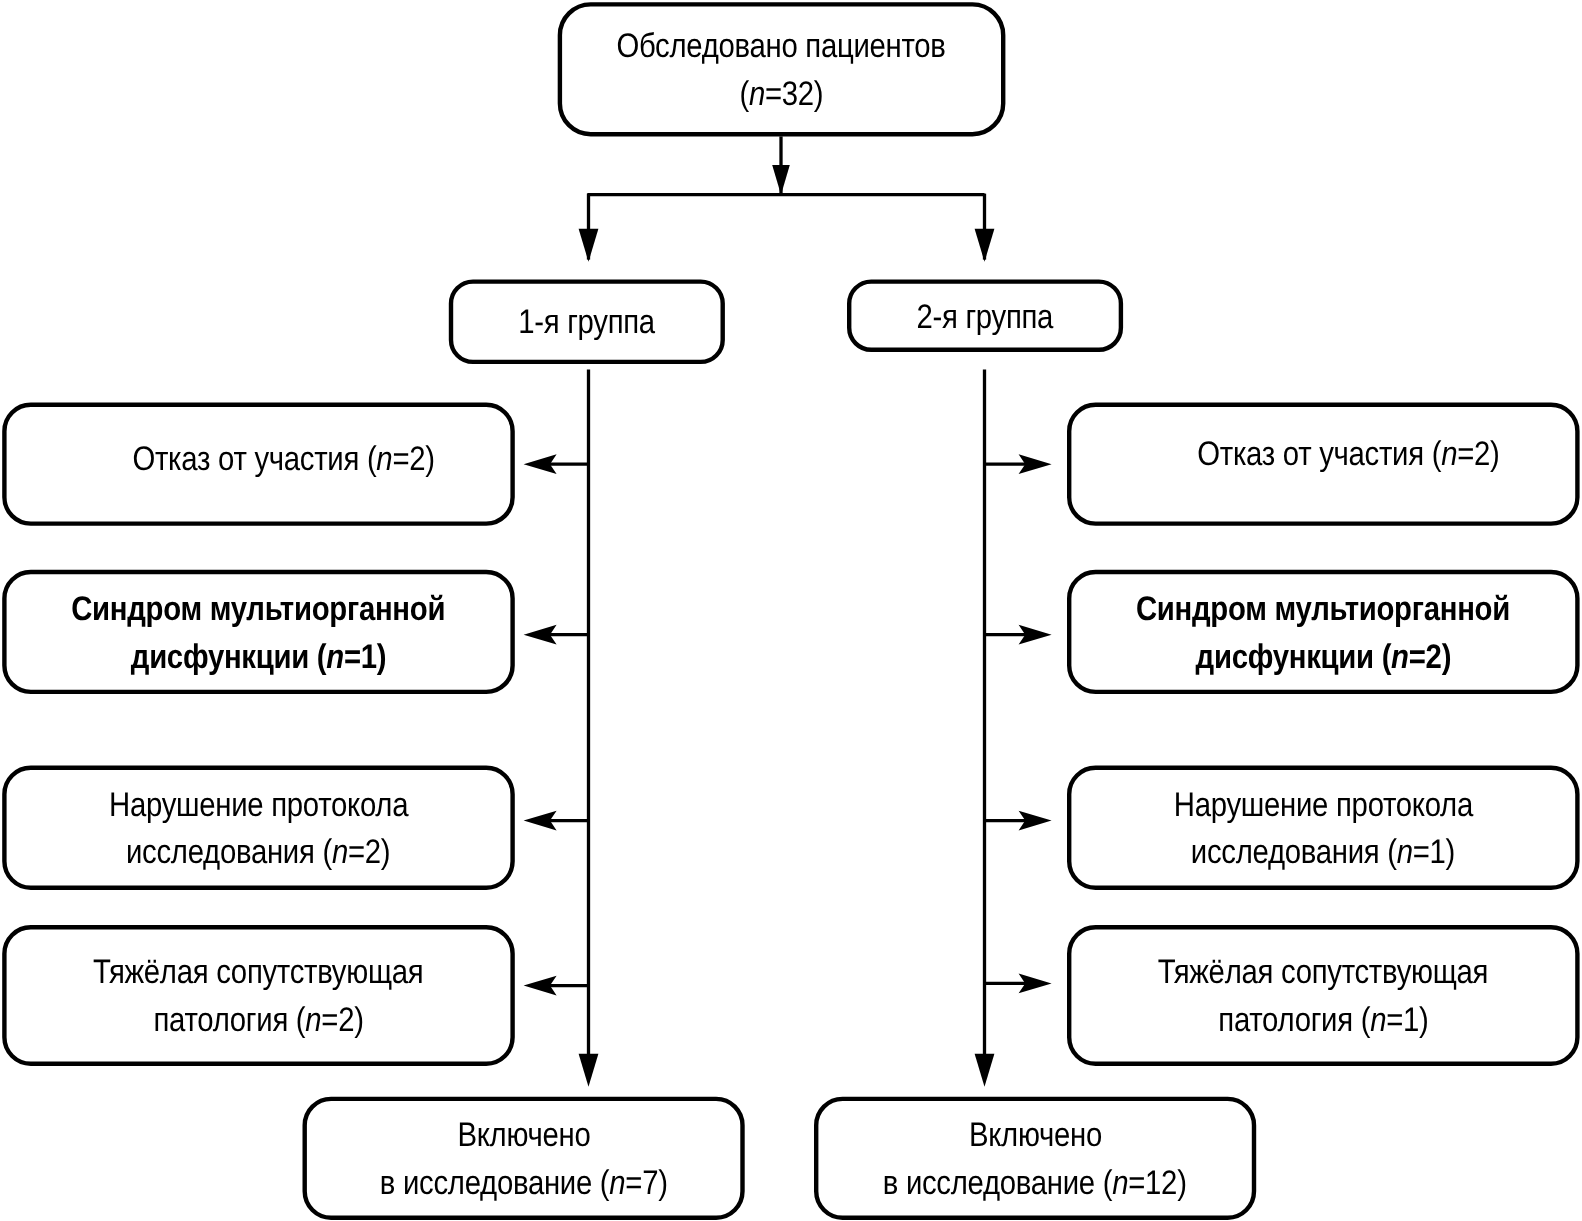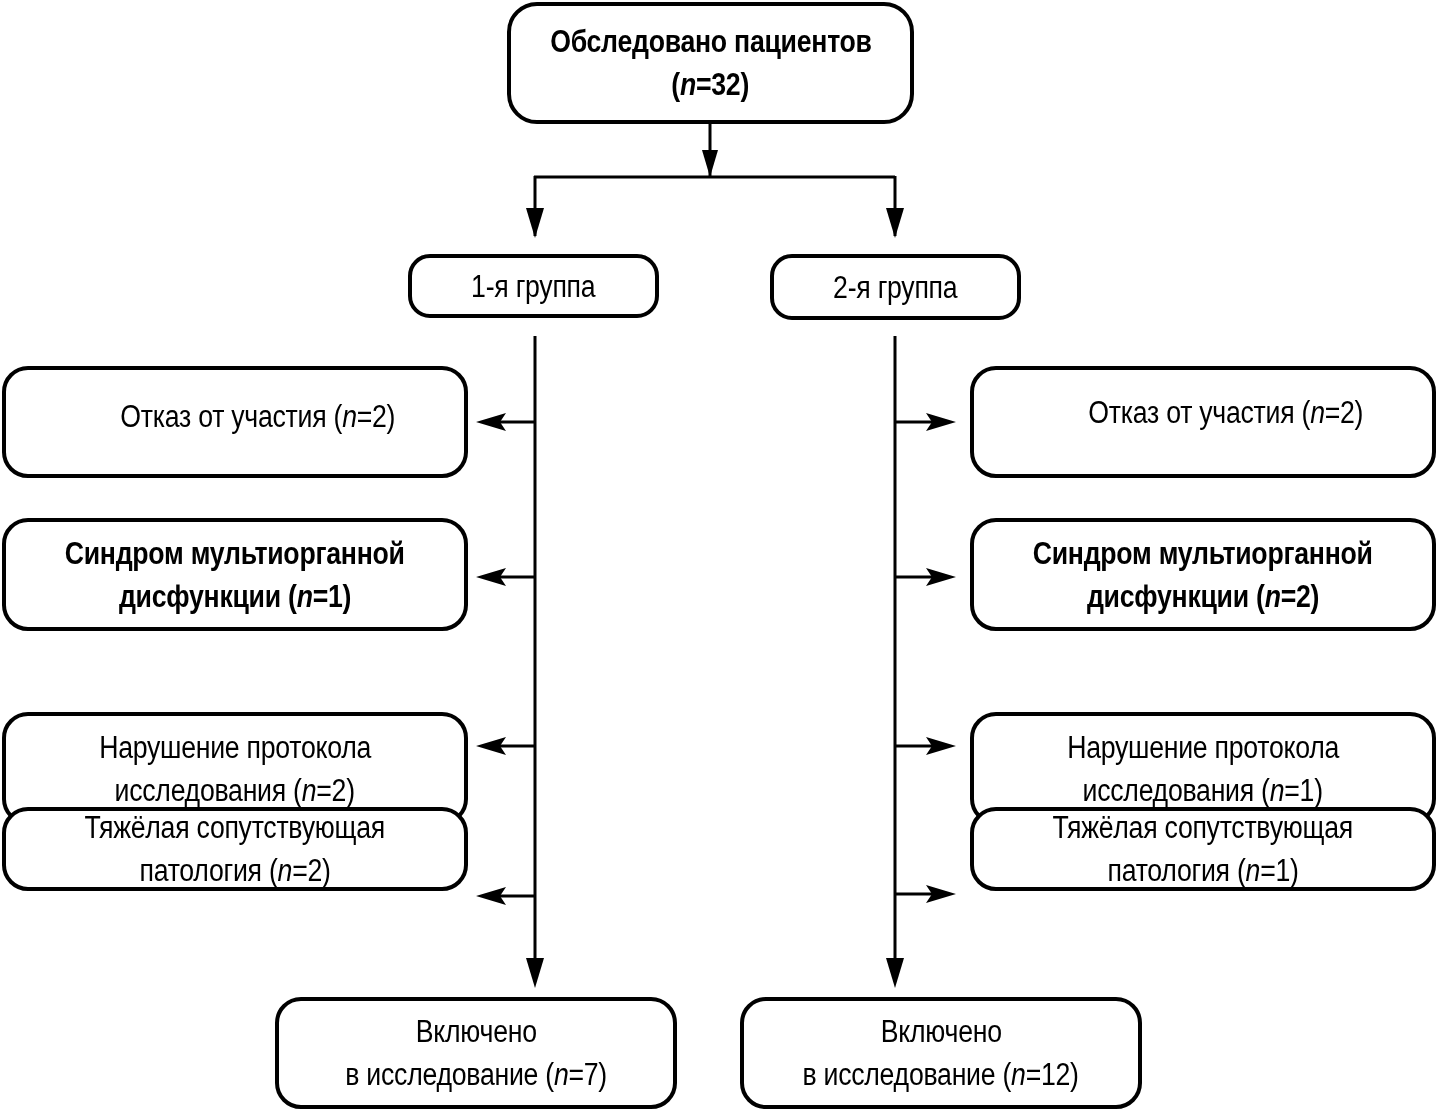--- a/index.html
+++ b/index.html
@@ -5,29 +5,29 @@
   html, body { margin: 0; padding: 0; background: #ffffff; }
   body { width: 1438px; height: 1110px; position: relative; overflow: hidden;
          font-family: "Liberation Sans", "DejaVu Sans", sans-serif; color: #000; }
   #connectors { position: absolute; left: 0; top: 0; width: 1438px; height: 1110px; }
   .box { position: absolute; box-sizing: border-box; border: 4px solid #000; border-radius: 26px;
          background: #fff; display: flex; flex-direction: column; align-items: center;
          justify-content: center; text-align: center; font-size: 31px; line-height: 43px;
          letter-spacing: -0.3px; }
   .line { display: block; white-space: nowrap; transform: scaleX(0.86); }
   .n { font-style: italic; }
-  #box-top { left: 507px; top: 2px; width: 407px; height: 122px; border-radius: 30px; font-weight: bold; }
-  #box-g1 { left: 408px; top: 254px; width: 251px; height: 64px; border-radius: 22px; }
+  #box-top { left: 507px; top: 2px; width: 407px; height: 122px; border-radius: 30px; }
+  #box-g1 { left: 408px; top: 254px; width: 251px; height: 77px; border-radius: 22px; }
   #box-g2 { left: 770px; top: 254px; width: 251px; height: 66px; border-radius: 22px; text-align: center; }
   .lcol { left: 2px; width: 466px; }
   .rcol { left: 970px; width: 466px; }
   .r1 { top: 366px; height: 112px; padding-left: 45px; }
   .r2 { top: 518px; height: 113px; font-weight: bold; }
-  .r3 { top: 712px; height: 113px; }
-  .r4 { top: 807px; height: 84px; }
+  .r3 { top: 696px; height: 113px; }
+  .r4 { top: 841px; height: 128px; }
   .r1 .line { position: relative; top: -6px; }
   .r1.rcol .line { top: -10px; }
   #box-inc1 { left: 275px; top: 997px; width: 402px; height: 112px; }
   #box-inc2 { left: 740px; top: 997px; width: 402px; height: 112px; }
 </style>
 </head>
 <body>
 
 <svg id="connectors" xmlns="http://www.w3.org/2000/svg" width="1438" height="1110">
   <defs>

